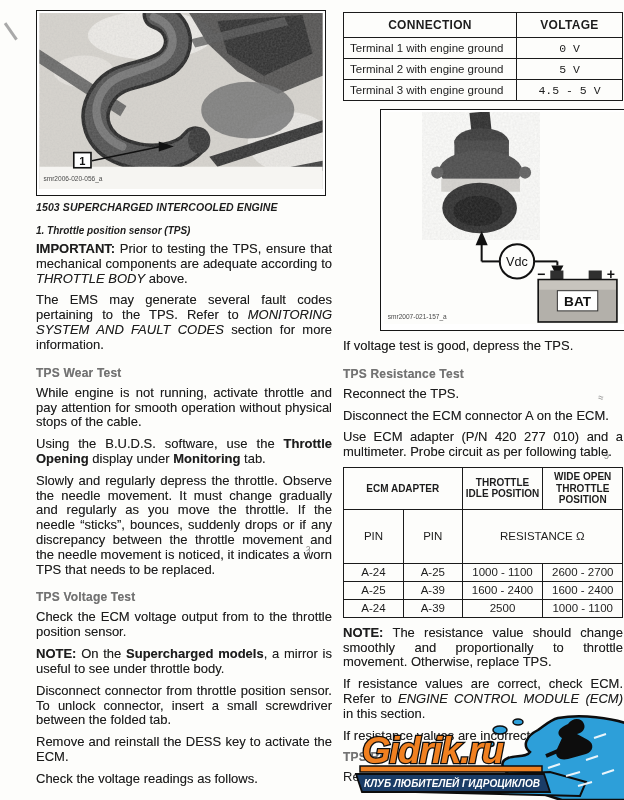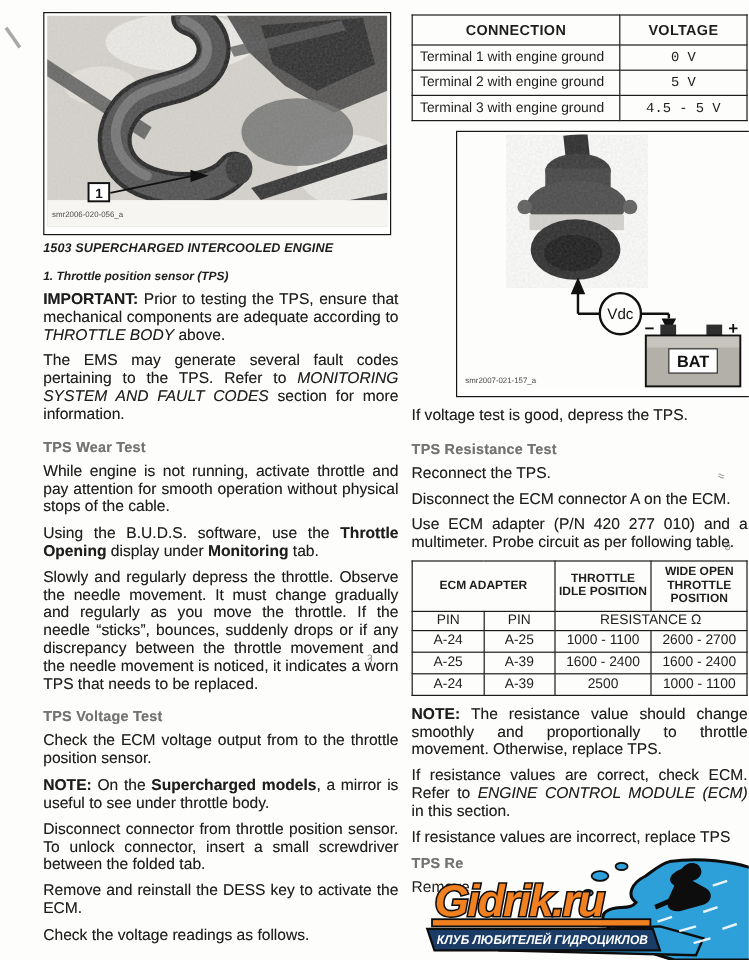--- a/index.html
+++ b/index.html
@@ -23,21 +23,21 @@
   .fig-caption-title{font-size:10.5px;font-weight:700;font-style:italic;margin-top:5px;letter-spacing:.1px;}
   .fig-caption-item{font-size:10px;font-style:italic;margin-top:12px;margin-bottom:6px;font-weight:bold;}
   
   table{border-collapse:collapse;width:100%;table-layout:fixed;}
   th,td{border:1.5px solid #1b1b1b;overflow:hidden;}
   .t1 th{font-size:12px;font-weight:700;padding:5px 2px;text-align:center;letter-spacing:.3px;}
   .t1 td{font-size:11.5px;padding:3.5px 2px;}
   .t1 .c-conn{padding-left:6px;text-align:left;}
   .t1 .c-volt{text-align:center;font-family:Liberation Mono, monospace;}
   .t2 th{font-size:10px;font-weight:700;text-align:center;padding:3px 2px;line-height:1.15;}
-  .t2 .hdr2{font-weight:400;font-size:11.5px;padding:1px 2px;}
+  .t2 .hdr2{font-weight:400;font-size:11.5px;padding:20px 2px;}
   .t2 td{font-size:11.5px;text-align:center;padding:2.5px 2px;}
   .t2{margin-bottom:8px;}
   .tbl1-wrap{margin-bottom:8px;}
   
   .split-line{display:flex;justify-content:space-between;font-size:13px;margin:0 0 7px 0;}
   
   .watermark{position:absolute;left:350px;top:716px;width:274px;height:84px;z-index:9;pointer-events:none;}
   
   .artifact{position:absolute;color:#8a8a8a;font-size:10px;z-index:2;}
   .diag-mark{position:absolute;left:1px;top:30px;width:20px;height:2.5px;background:#7d7d7d;

